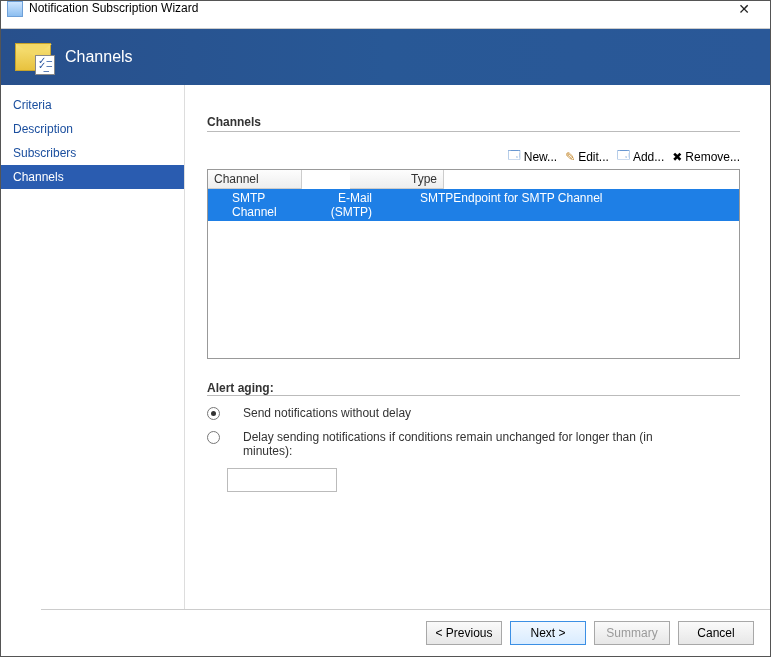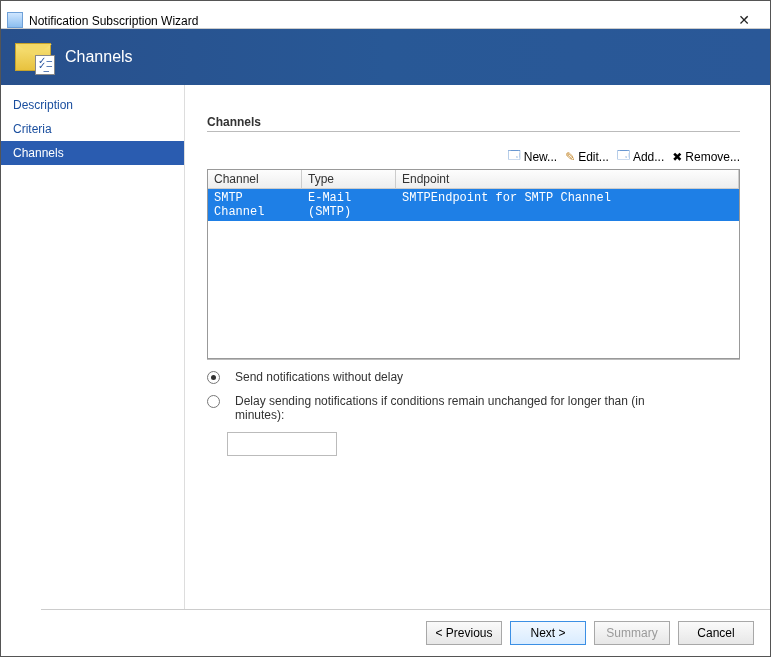--- a/index.html
+++ b/index.html
@@ -1,44 +1,44 @@
 <!DOCTYPE html>
 <html><head>
 <meta charset="utf-8">
 <style>
 *{box-sizing:border-box;margin:0;padding:0;font-family:"Segoe UI",Tahoma,sans-serif;font-size:12px;}
 body{background:#fff;width:771px;height:657px;overflow:hidden;border:1px solid #555;}
-.titlebar{height:28px;border-bottom:1px solid #ccc;display:flex;align-items:flex-end;padding:0 6px;background:#fff;}
+.titlebar{height:28px;border-bottom:1px solid #ccc;display:flex;align-items:flex-start;padding:0 6px;background:#fff;}
 .titlebar .title{margin-left:6px;color:#000;flex:1;}
 .titlebar .close{width:40px;text-align:center;font-size:14px;color:#222;cursor:default;}
 .banner{height:56px;background:linear-gradient(to right,#28508c 0%,#285896 50%,#2a5898 100%);display:flex;align-items:center;padding-left:14px;color:#fff;}
 .banner .env{width:36px;height:28px;background:linear-gradient(#f7e27a,#e8c23e);border:1px solid #c9a42a;position:relative;margin-right:14px;}
 .banner .env::before{content:"";position:absolute;left:0;right:0;top:0;height:0;border-left:18px solid transparent;border-right:18px solid transparent;border-top:12px solid #f3d968;}
 .banner .check{position:absolute;left:20px;top:12px;width:20px;height:20px;background:#fff;border:1px solid #888;font-size:10px;line-height:5px;color:#2a56a0;padding:2px;}
 .banner h1{font-size:16px;font-weight:400;}
 .content{display:flex;height:524px;}
 .sidebar{width:184px;background:#fff;border-right:1px solid #ddd;padding-top:8px;}
 .sidebar .item{padding:5px 12px;color:#1a4e9e;cursor:default;}
 .sidebar .item.selected{background:#2a5cb0;color:#fff;}
 .main{flex:1;padding:30px 30px 10px 22px;color:#333;}
 .section-title{font-weight:bold;margin-bottom:2px;}
 .hr{height:1px;background:#bbb;margin-bottom:14px;}
 .desc{margin-bottom:20px;line-height:1.4;}
 .toolbar{display:flex;justify-content:flex-end;gap:8px;margin-bottom:2px;}
 .toolbar .tbtn{display:flex;align-items:center;gap:3px;color:#000;cursor:default;}
 .toolbar .glyph{font-size:12px;}
 .table{border:1px solid #999;height:190px;background:#fff;}
-.thead{display:flex;background:#fff;}
+.thead{display:flex;background:#fff;gap:48px;}
 .thead .th{border-right:1px solid #ccc;border-bottom:1px solid #ccc;padding:2px 6px;background:linear-gradient(#fdfdfd,#eee);}
 .trow{display:flex;}
 .trow.sel{background:#1e7fe6;color:#fff;}
-.trow .td{padding:2px 6px;font-family:Liberation Mono, monospace;}
-.c1{width:94px;} .c2{width:94px;} .c3{flex:1;}
+.trow .td{padding:2px 24px;}
+.c1{width:94px;} .c2{width:94px;text-align:right;} .c3{flex:1;}
 .aging-title{font-weight:bold;margin-top:22px;}
-.radio-row{display:flex;align-items:flex-start;gap:15px;margin-top:10px;}
+.radio-row{display:flex;align-items:flex-start;gap:23px;margin-top:10px;}
 .radio{width:13px;height:13px;border:1px solid #777;border-radius:50%;background:#fff;position:relative;flex-shrink:0;margin-top:1px;}
 .radio.on::after{content:"";position:absolute;inset:3px;background:#333;border-radius:50%;}
 .delay-input{width:110px;height:24px;border:1px solid #bbb;margin-top:10px;margin-left:20px;background:#fff;}
 .footer{height:46px;border-top:1px solid #ccc;display:flex;justify-content:flex-end;align-items:center;gap:8px;padding-right:16px;margin-left:40px;}
 .btn{min-width:76px;height:24px;border:1px solid #a8a8a8;background:linear-gradient(#fafafa,#e7e7e7);display:flex;align-items:center;justify-content:center;}
 .btn.primary{border:1px solid #3b8fe4;background:linear-gradient(#f2f8ff,#d9ecff);}
 .btn.disabled{color:#9a9a9a;}
 .title-icon{width:16px;height:16px;background:linear-gradient(#cfe6ff,#8cbef0);border:1px solid #6ea0d8;}
 </style>
 </head>
@@ -55,22 +55,23 @@
     <div class="env"></div>
     <div class="check" style="white-space:pre">✓–
 ✓–
   –</div>
   </div>
   <h1>Channels</h1>
 </div>
 
 <div class="content">
   <div class="sidebar">
+    <div class="item">Criteria</div>
     <div class="item">Description</div>
-    <div class="item">Criteria</div>
+    <div class="item">Subscribers</div>
     <div class="item selected">Channels</div>
   </div>
 
   <div class="main">
     <div class="section-title">Channels</div>
     <div class="hr"></div>
 
     <div class="toolbar">
       <div class="tbtn">
         <span class="glyph" style="color:#3c78c3">🗔</span>
@@ -87,29 +88,29 @@
       <div class="tbtn">
         <span class="glyph" style="color:#000">✖</span>
         <span>Remove...</span>
       </div>
     </div>
 
     <div class="table">
       <div class="thead">
         <div class="th c1">Channel</div>
         <div class="th c2">Type</div>
-        <div class="th c3">Endpoint</div>
       </div>
       <div class="trow sel">
         <div class="td c1">SMTP Channel</div>
         <div class="td c2">E-Mail (SMTP)</div>
         <div class="td c3">SMTPEndpoint for SMTP Channel</div>
       </div>
     </div>
 
+    <div class="aging-title">Alert aging:</div>
     <div class="hr" style="margin-bottom:0"></div>
 
     <div class="radio-row">
       <div class="radio on"></div>
       <div>Send notifications without delay</div>
     </div>
     <div class="radio-row">
       <div class="radio"></div>
       <div style="max-width:420px">Delay sending notifications if conditions remain unchanged for longer than (in minutes):</div>
     </div>

